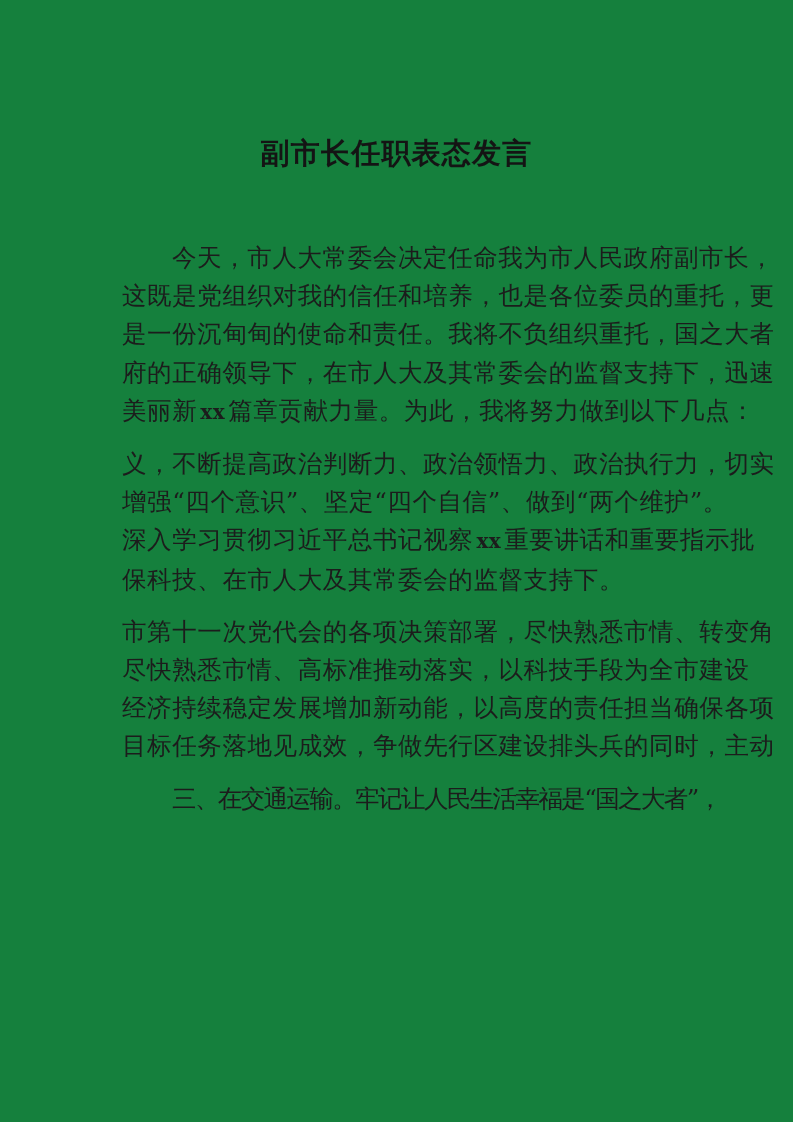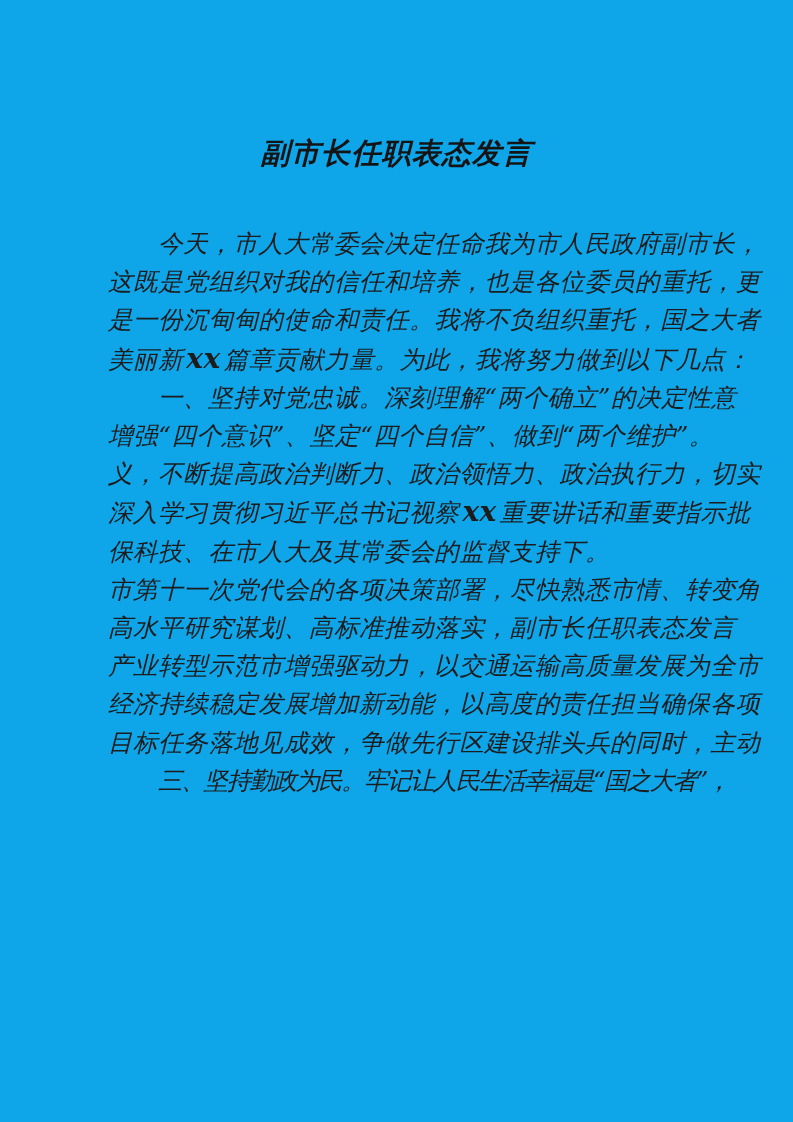--- a/index.html
+++ b/index.html
@@ -14,22 +14,21 @@
     overflow: hidden;
     font-family: "DejaVu Serif", serif;
     color: #1a1a1a;
   }
 
   .page {
     position: absolute;
     left: 0; top: 0;
     width: 793px;
     height: 1122px;
-    background: #0ea5e9;
-    font-style: italic;
+    background: #15803d;
   }
 
   
   .doc-title {
     position: absolute;
     left: 108px;
     top: 133px;
     width: 577px;
     text-align: center;
     font-family: "Liberation Sans", sans-serif;
@@ -43,21 +42,21 @@
 
   
   .body-block {
     position: absolute;
     left: 108px;
     top: 225px;
     width: 577px;
   }
 
   .para {
-    margin: 0;
+    margin: 14px;
     padding: 0;
     font-family: "DejaVu Serif", serif;
     font-size: 24.5px;
     line-height: 38.2px;
     color: #1c1c1c;
     text-align: justify;
     text-justify: inter-ideograph;
     letter-spacing: 0.6px;
     -webkit-font-smoothing: antialiased;
   }
@@ -72,21 +71,21 @@
     justify-content: space-between;
     white-space: nowrap;
   }
   .ln-justify > span { display: inline-block; }
 
   .indent { padding-left: 50px; }
 
   .latin {
     font-family: "DejaVu Serif", serif;
     font-weight: bold;
-    font-size: 28px;
+    font-size: 20px;
     letter-spacing: 0.5px;
     padding: 0 3px;
   }
 
   .tight { letter-spacing: -0.9px; }
   .tight2 { letter-spacing: -1.6px; }
 </style>
 </head>
 <body>
 
@@ -99,61 +98,58 @@
     <p class="para">
       <span class="ln-justify indent">
         <span>今天，市人大常委会决定任命我为市人民政府副市长，</span>
       </span>
       <span class="ln-justify">
         <span>这既是党组织对我的信任和培养，也是各位委员的重托，更</span>
       </span>
       <span class="ln-justify">
         <span>是一份沉甸甸的使命和责任。我将不负组织重托，国之大者</span>
       </span>
+      <span class="ln-justify">
+        <span>府的正确领导下，在市人大及其常委会的监督支持下，迅速</span>
+      </span>
       <span class="ln">
         <span>美丽新<span class="latin">xx</span>篇章贡献力量。为此，我将努力做到以下几点：</span>
       </span>
     </p>
 
     <p class="para">
-      <span class="ln-justify indent">
-        <span>一、坚持对党忠诚。深刻理解“两个确立”的决定性意</span>
+      <span class="ln-justify">
+        <span>义，不断提高政治判断力、政治领悟力、政治执行力，切实</span>
       </span>
       <span class="ln-justify">
         <span>增强“四个意识”、坚定“四个自信”、做到“两个维护”。</span>
-      </span>
-      <span class="ln-justify">
-        <span>义，不断提高政治判断力、政治领悟力、政治执行力，切实</span>
       </span>
       <span class="ln-justify">
         <span>深入学习贯彻习近平总书记视察<span class="latin">xx</span>重要讲话和重要指示批</span>
       </span>
       <span class="ln">
         <span>保科技、在市人大及其常委会的监督支持下。</span>
       </span>
     </p>
 
     <p class="para">
       <span class="ln-justify">
         <span>市第十一次党代会的各项决策部署，尽快熟悉市情、转变角</span>
       </span>
       <span class="ln-justify">
-        <span>高水平研究谋划、高标准推动落实，副市长任职表态发言</span>
-      </span>
-      <span class="ln-justify">
-        <span>产业转型示范市增强驱动力，以交通运输高质量发展为全市</span>
+        <span>尽快熟悉市情、高标准推动落实，以科技手段为全市建设</span>
       </span>
       <span class="ln-justify">
         <span>经济持续稳定发展增加新动能，以高度的责任担当确保各项</span>
       </span>
       <span class="ln-justify">
         <span>目标任务落地见成效，争做先行区建设排头兵的同时，主动</span>
       </span>
     </p>
 
     <p class="para">
       <span class="ln indent tight2">
-        <span>三、坚持勤政为民。牢记让人民生活幸福是“国之大者”，</span>
+        <span>三、在交通运输。牢记让人民生活幸福是“国之大者”，</span>
       </span>
     </p>
 
   </div>
 </div>
 
 </body></html>

